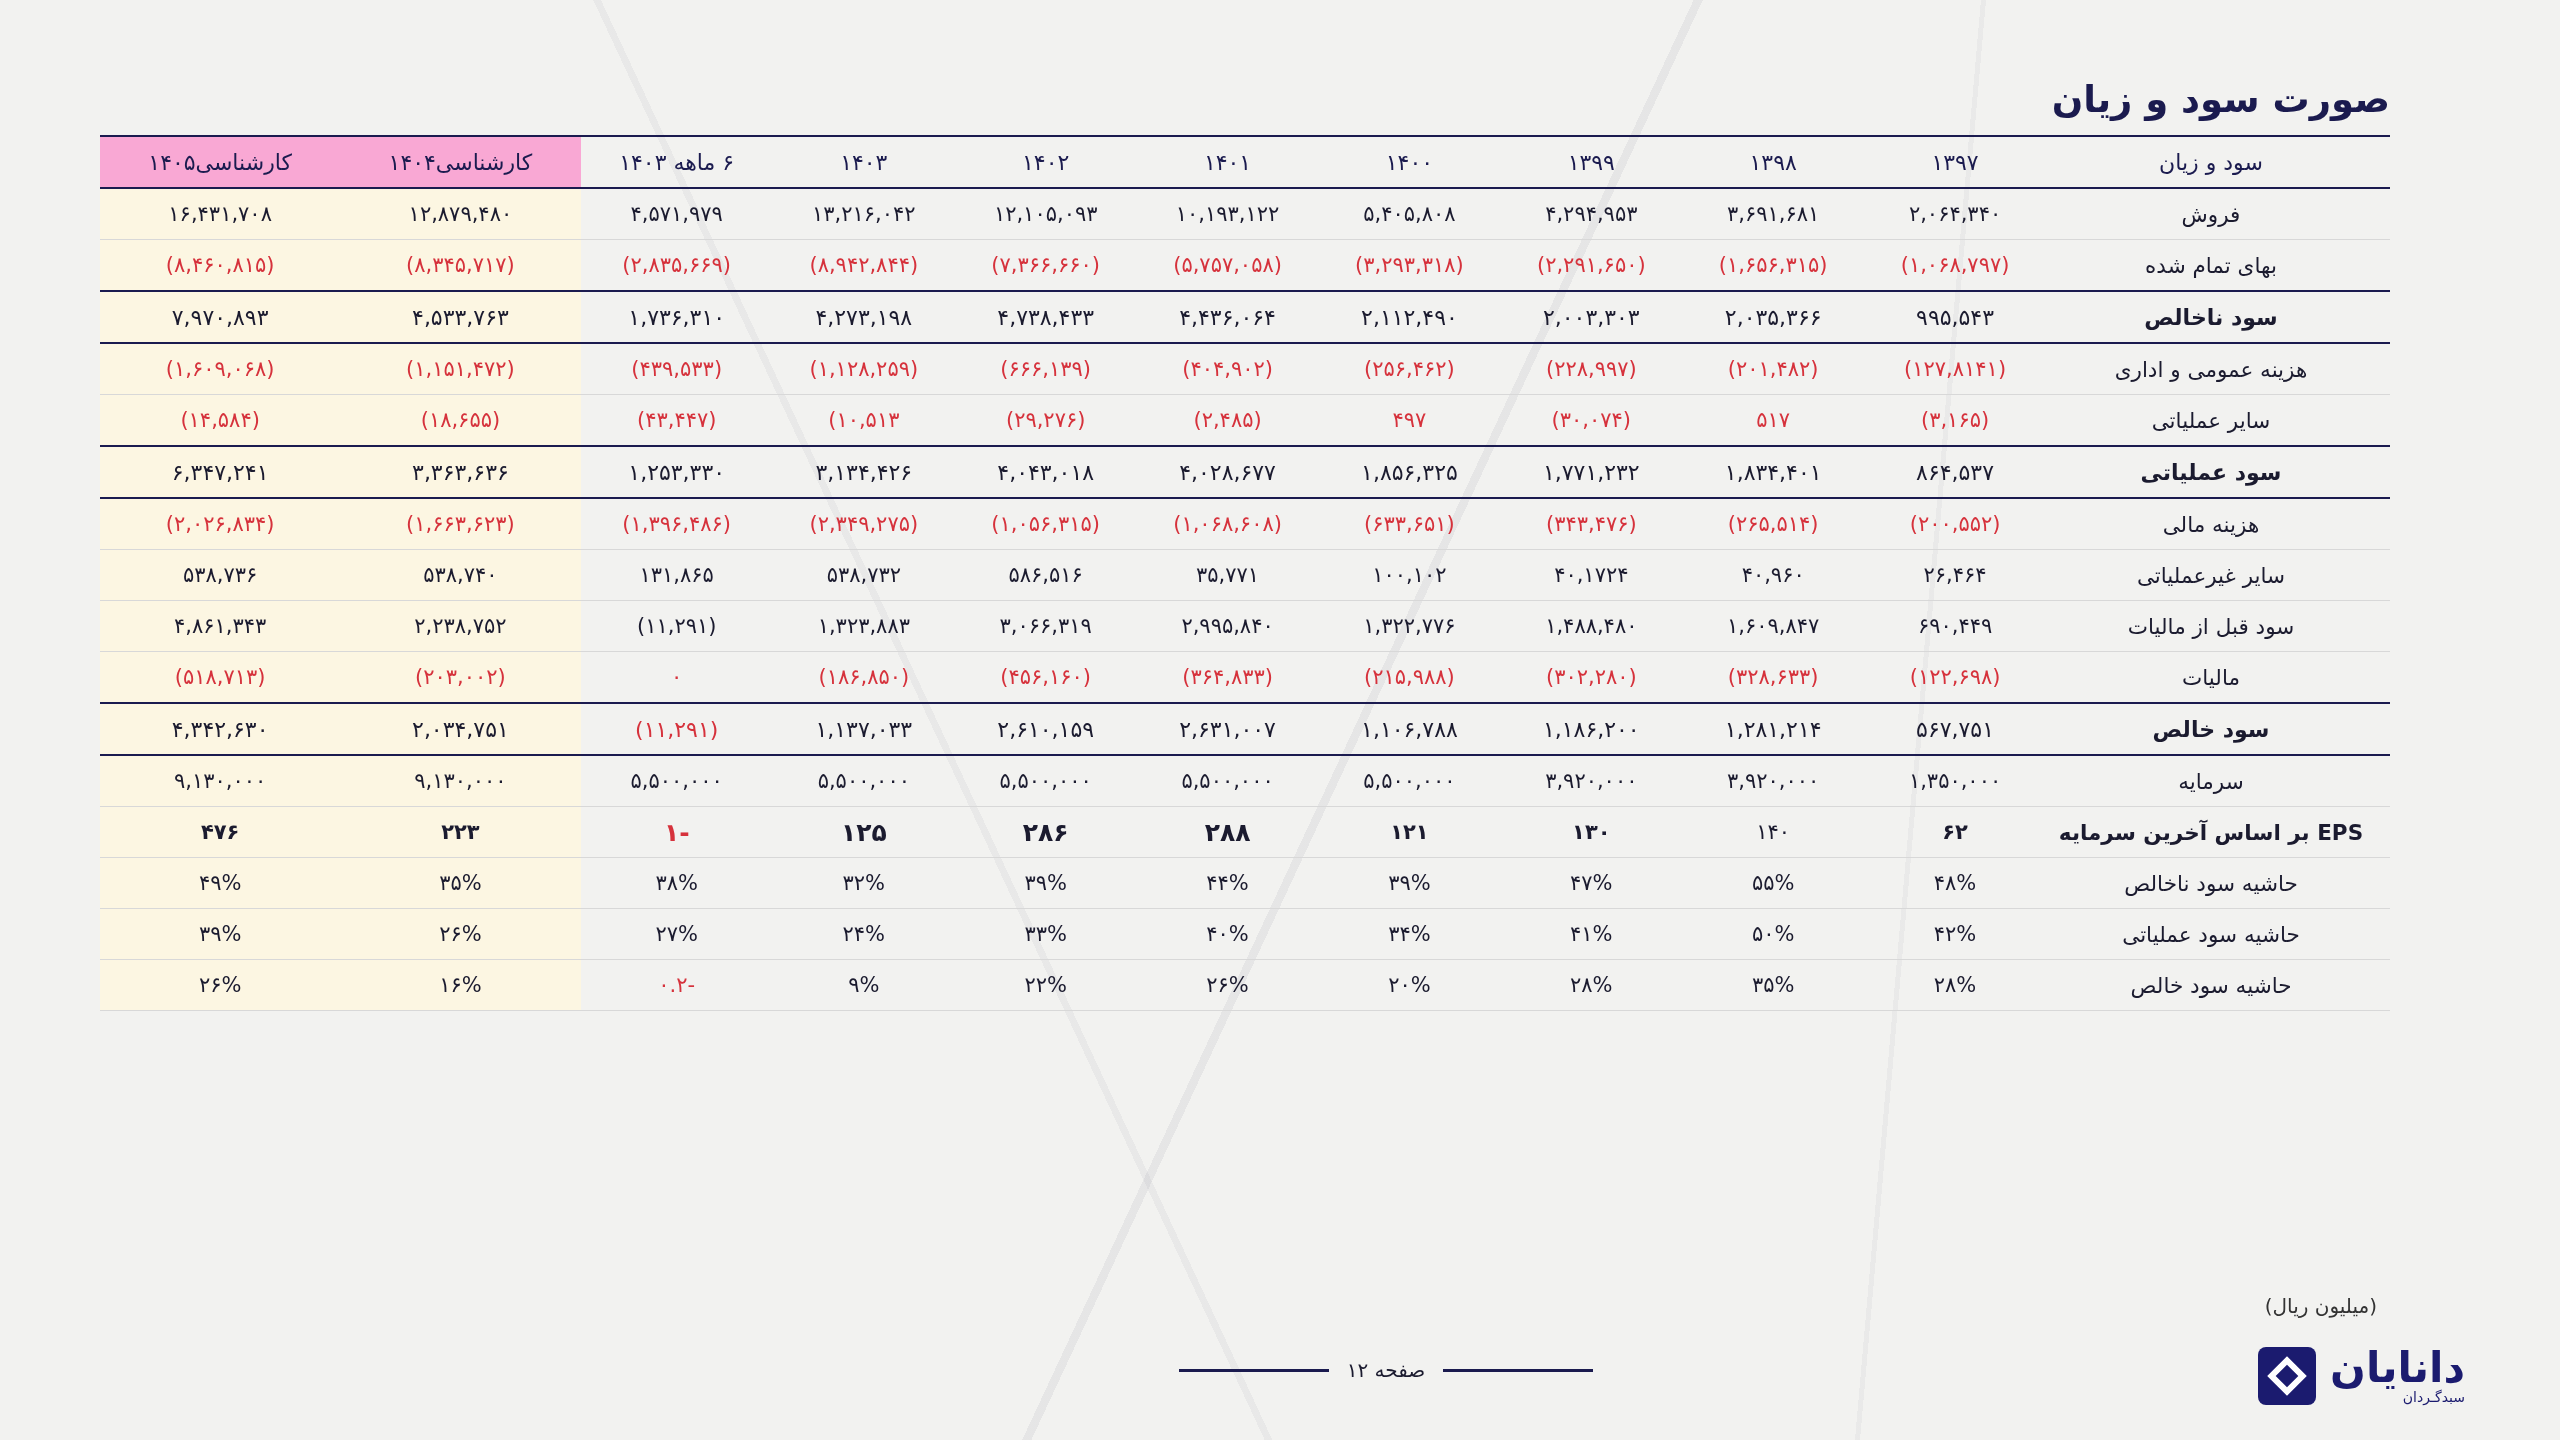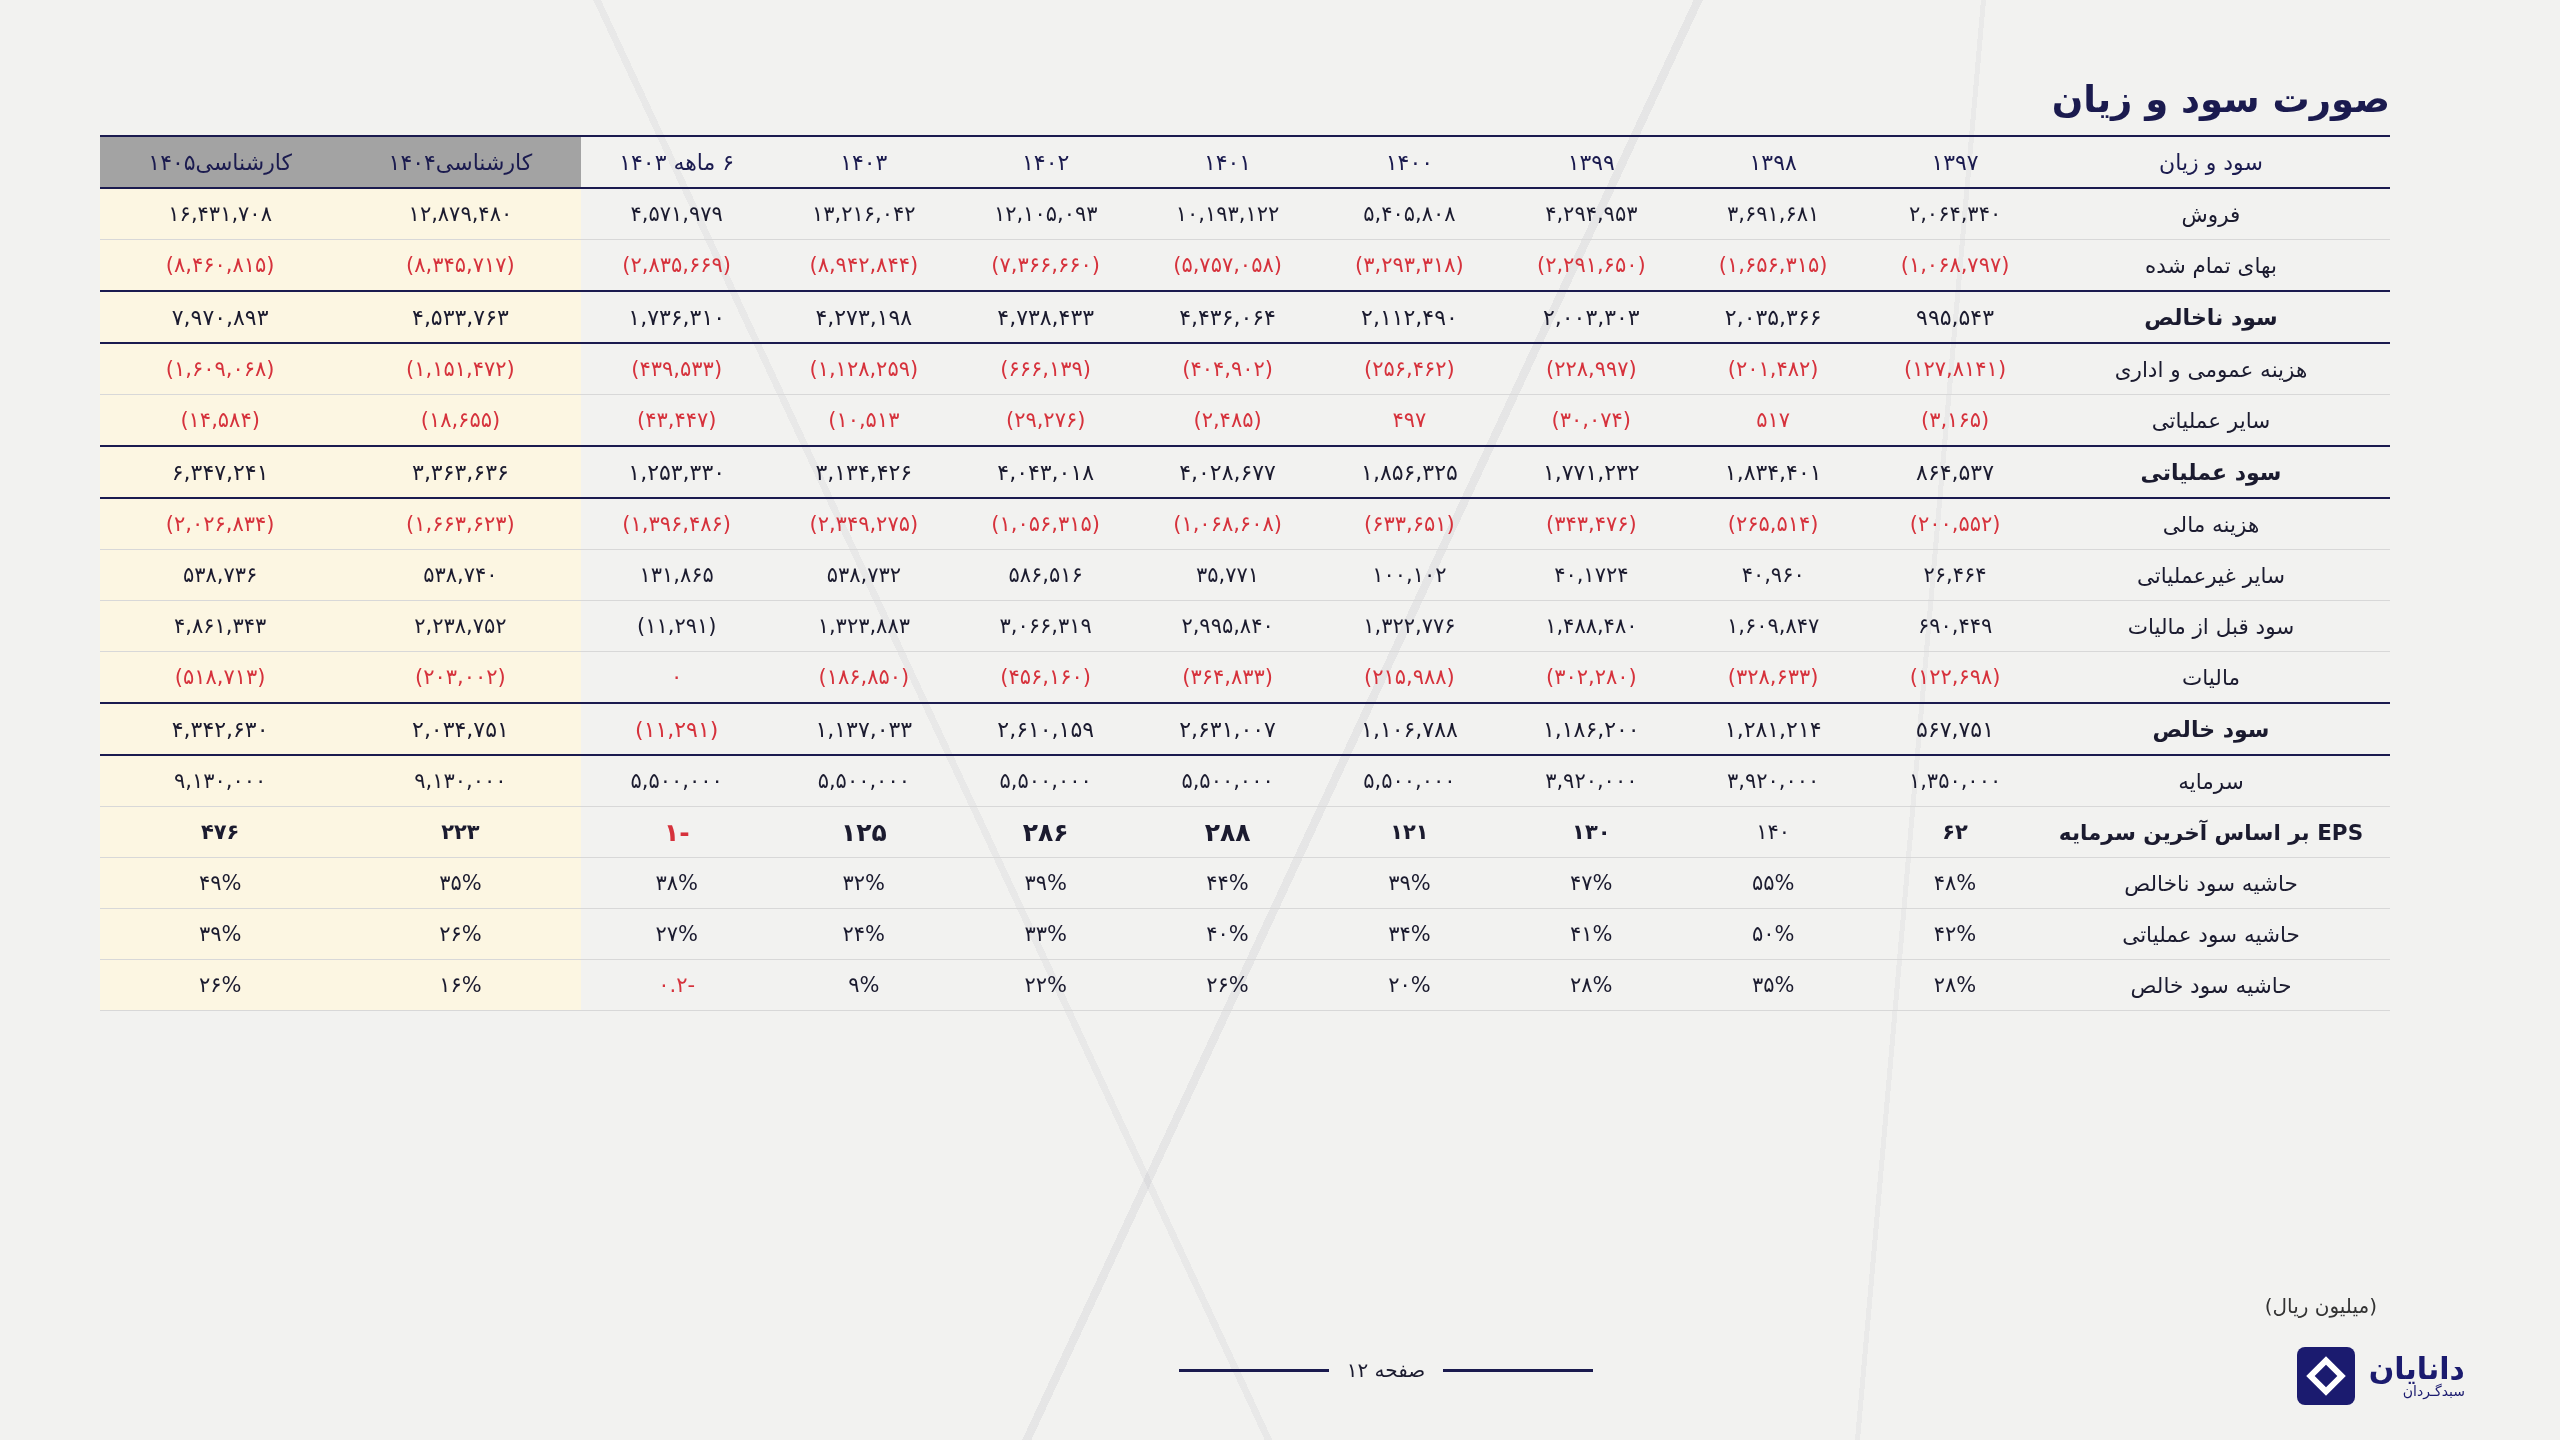--- a/index.html
+++ b/index.html
@@ -71,21 +71,21 @@
   }
   thead th.lbl { font-size: 22px; }
   
   .rule-top td, .rule-top th { border-top: 2.5px solid #1b1b4f; }
   .rule-bot td, .rule-bot th { border-bottom: 2.5px solid #1b1b4f; }
   .rule-thin td, .rule-thin th { border-bottom: 1px solid #d8d8d8; }
   .bold-row td { font-weight: bold; font-size: 22px; }
   .neg { color: #d6323c; }
   
   .hl { background: #fcf6e2; }
-  .hl-head { background: #a3a3a3; }
+  .hl-head { background: #f9a8d4; }
   .big { font-size: 25px; font-weight: bold; }
   .footer-note {
     position: absolute;
     bottom: 122px;
     right: 183px;
     font-size: 20px;
     color: #333;
   }
   .logo-wrap {
     position: absolute;
@@ -104,21 +104,21 @@
   .logo-mark:after {
     content: "";
     position: absolute;
     left: 15px; top: 15px;
     width: 28px; height: 28px;
     border: 6px solid #fff;
     transform: rotate(45deg);
     box-sizing: border-box;
   }
   .logo-text { text-align: right; line-height: 1.05; }
-  .logo-main { font-size: 30px; font-weight: bold; color: #1b1b6f; }
+  .logo-main { font-size: 42px; font-weight: bold; color: #1b1b6f; }
   .logo-sub { font-size: 14px; color: #1b1b6f; letter-spacing: 2px; }
   .pager {
     position: absolute;
     bottom: 58px;
     left: 0; right: 0;
     display: flex;
     align-items: center;
     justify-content: center;
     gap: 18px;
     padding-left: 44px;

